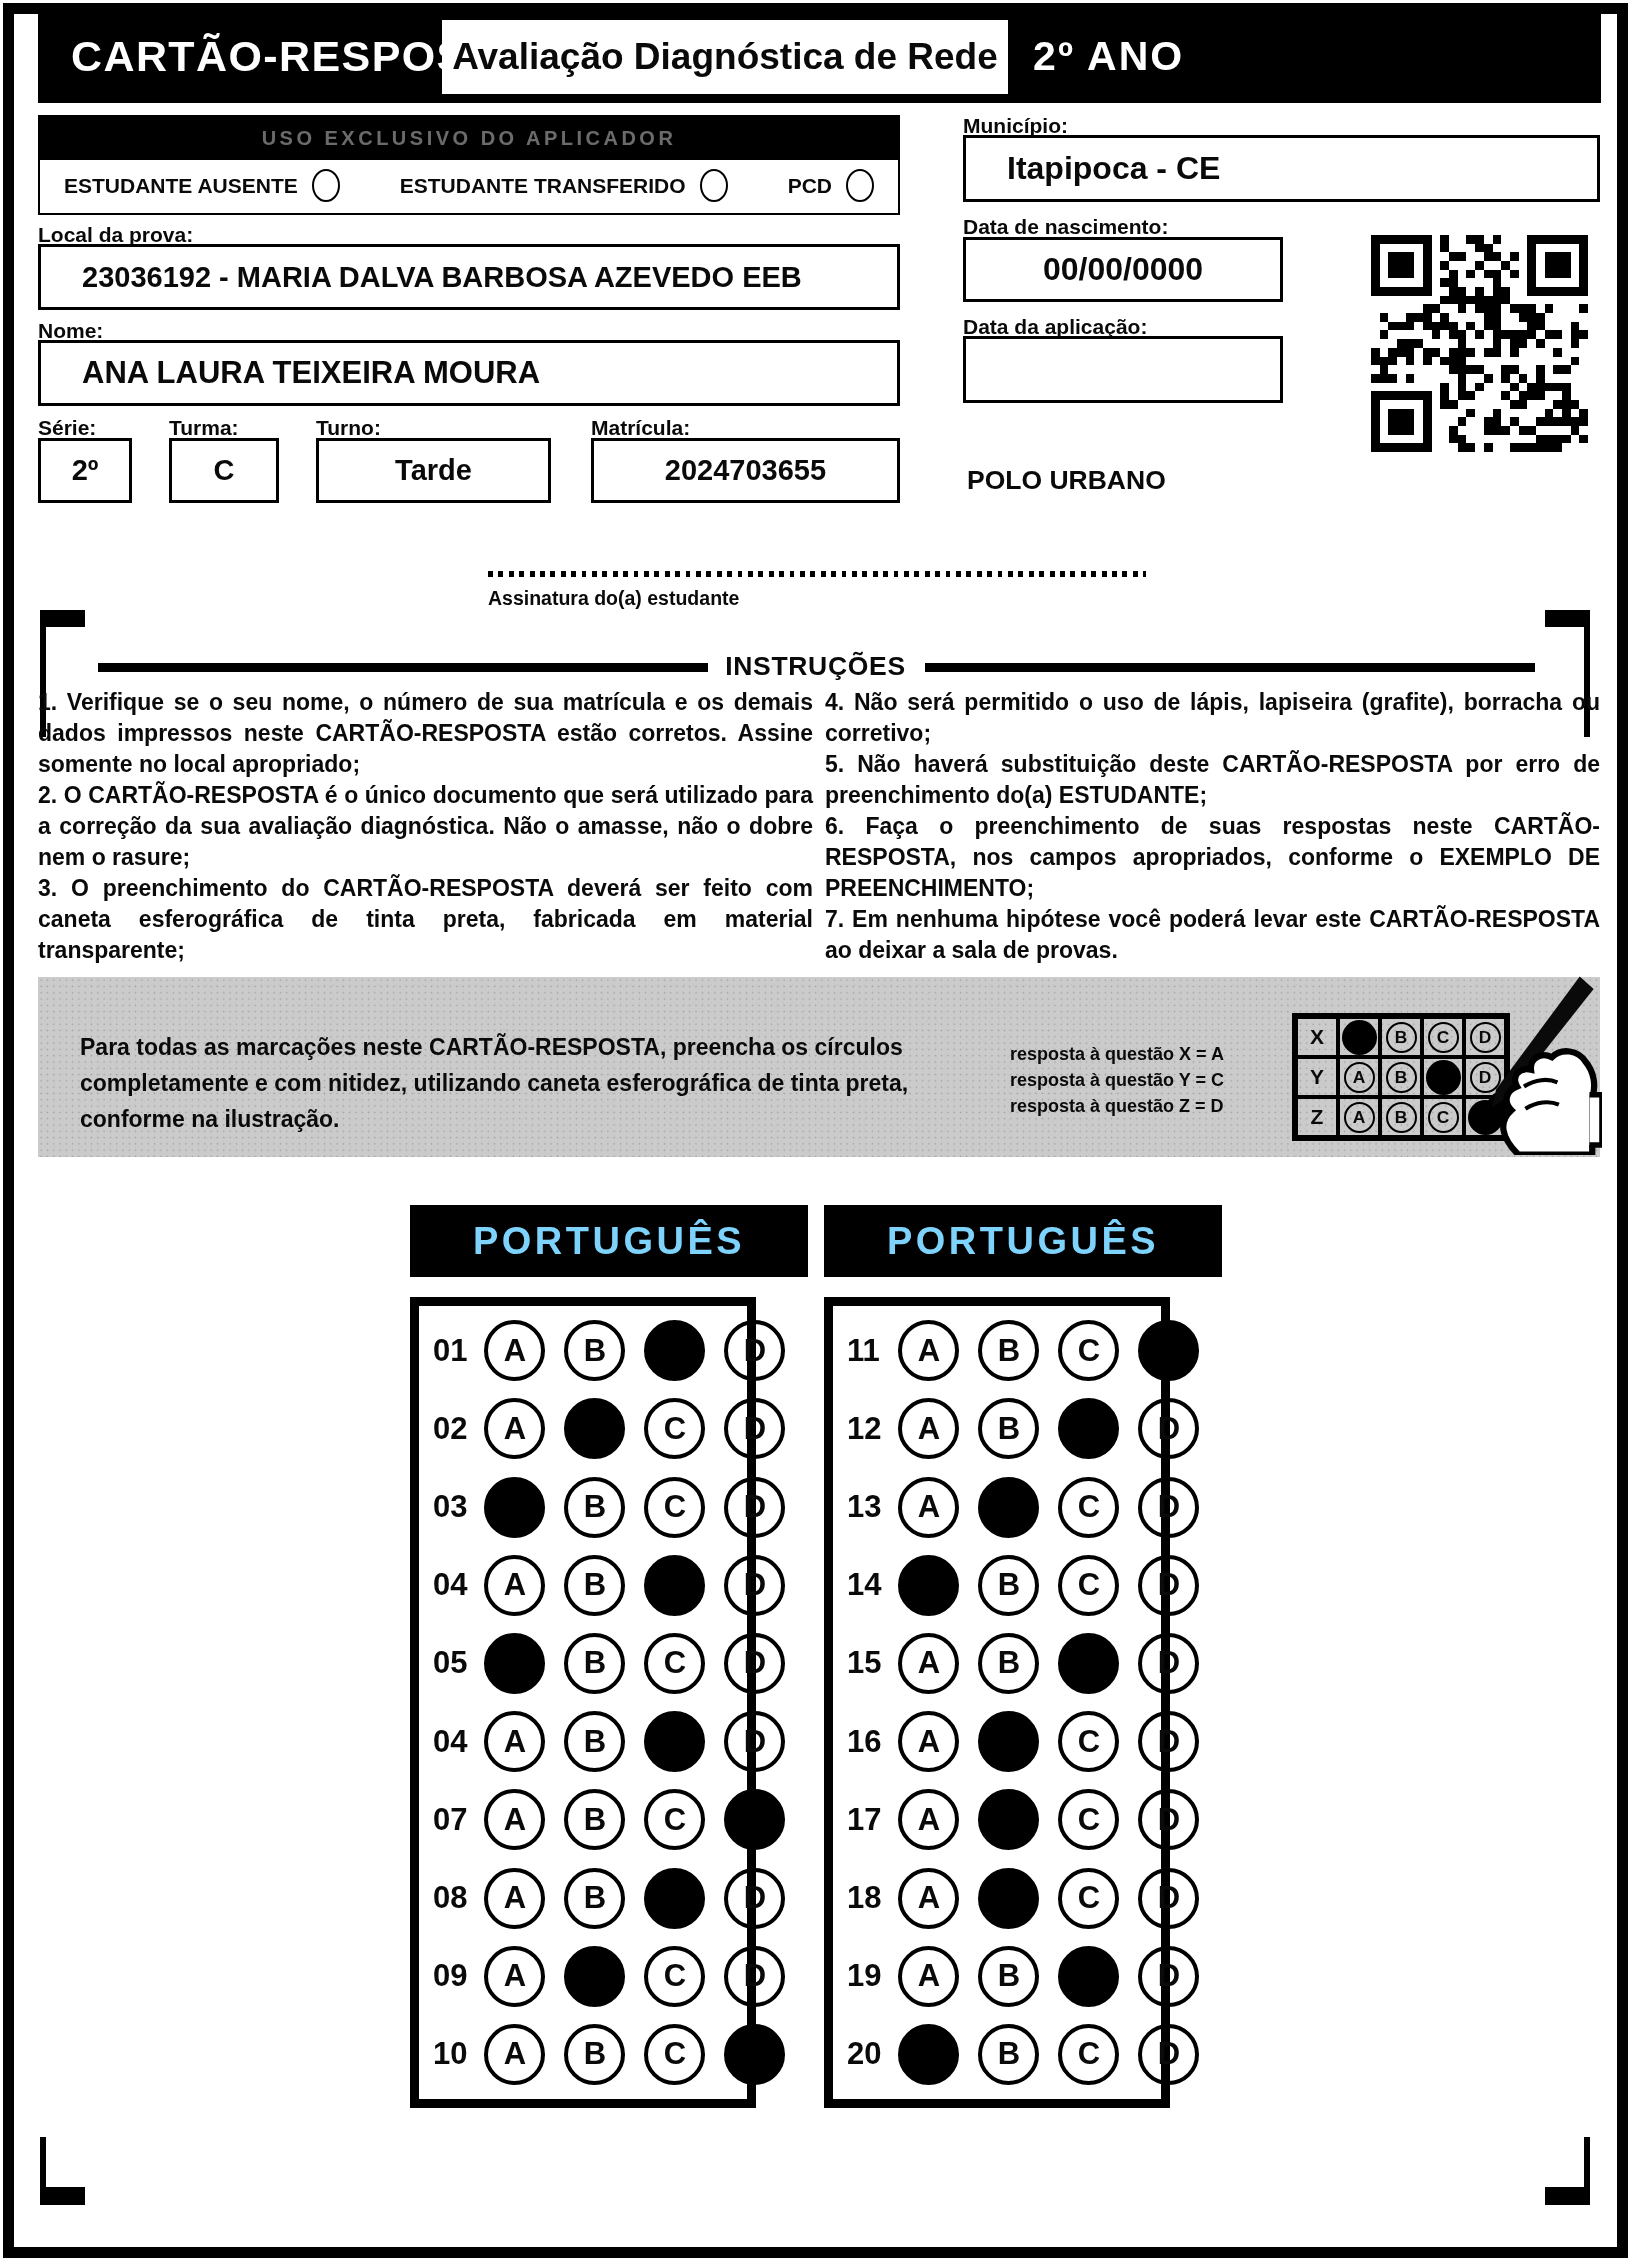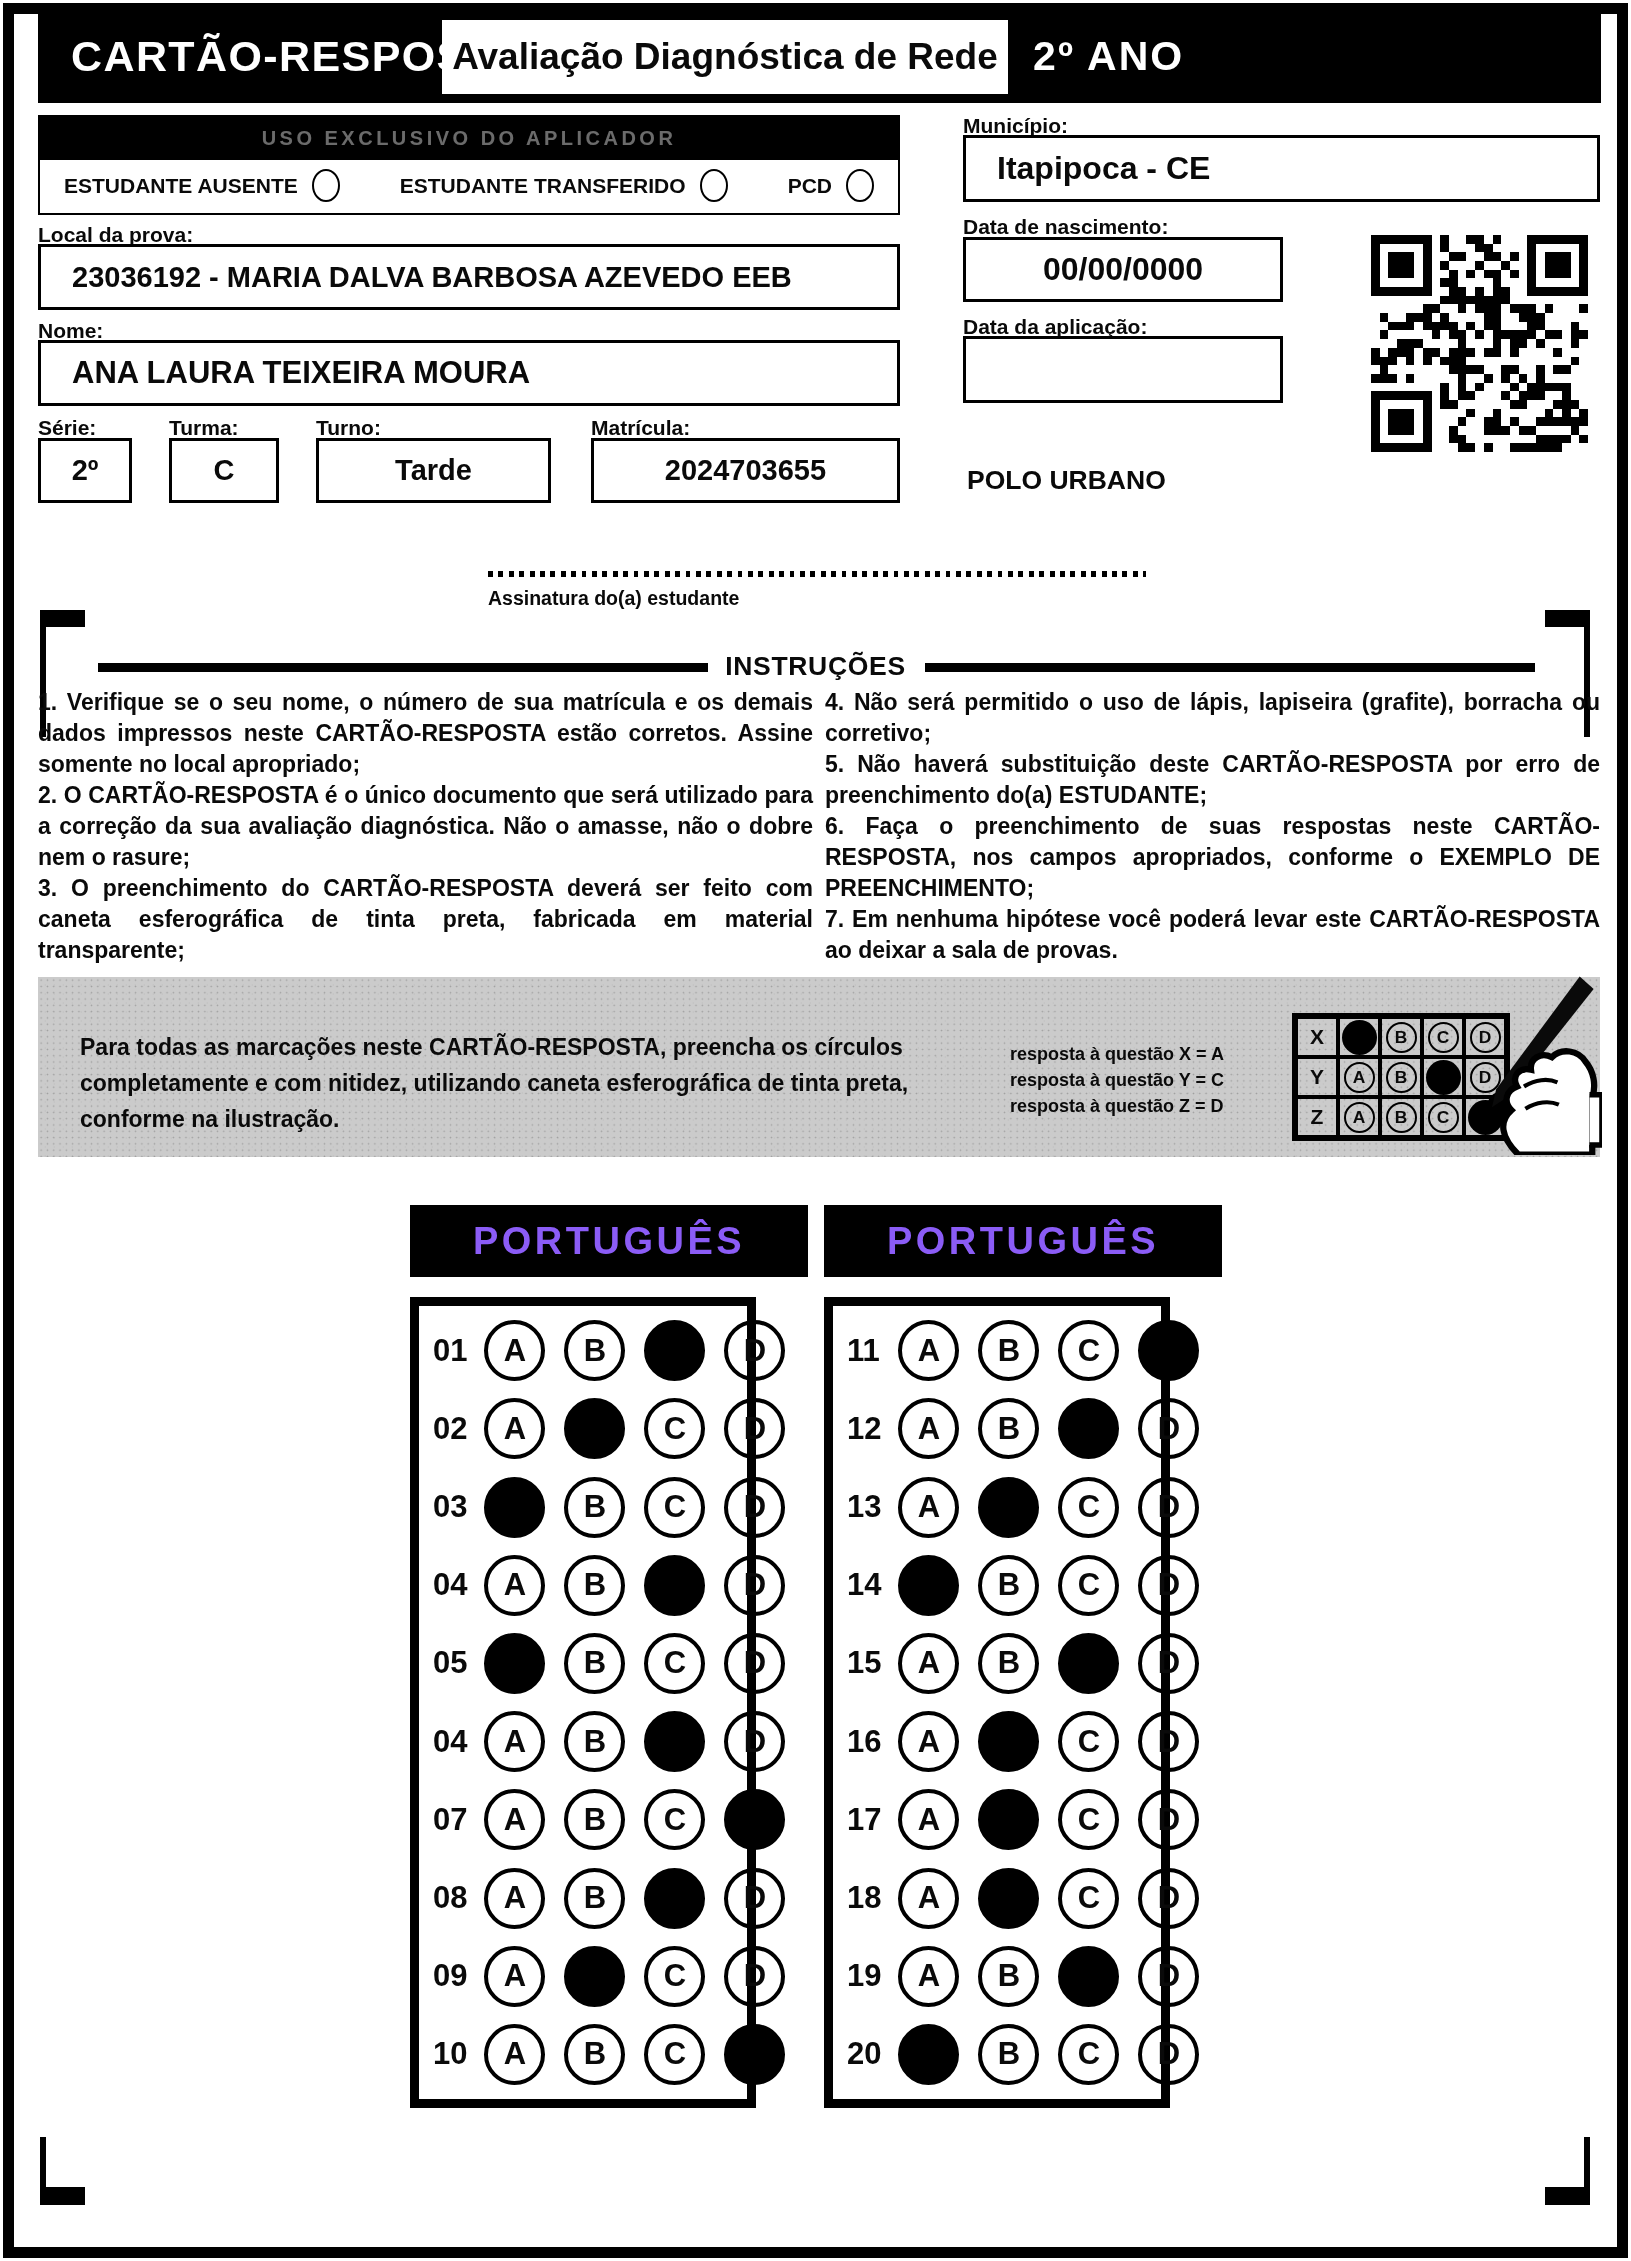--- a/index.html
+++ b/index.html
@@ -23,21 +23,21 @@
   #apl-bar{height:43px;background:#000;color:rgba(255,255,255,.42);display:flex;align-items:center;
            justify-content:center;font-weight:bold;font-size:20px;letter-spacing:3.5px}
   #apl-row{height:51px;display:flex;align-items:center;justify-content:space-between;padding:0 24px}
   .apl-item{display:flex;align-items:center}
   .apl-label{font-weight:bold;font-size:21px;white-space:nowrap}
   .oval{width:28px;height:33px;border:2.8px solid #000;border-radius:50%;margin-left:14px;flex:none}
 
   
   .flabel{position:absolute;font-weight:bold;font-size:21px;white-space:nowrap}
   .fbox{position:absolute;border:3.5px solid #000;background:#fff;display:flex;align-items:center}
-  .fbox .val{font-weight:bold;font-size:29px;padding-left:31px;white-space:nowrap}
+  .fbox .val{font-weight:bold;font-size:29px;padding-left:41px;white-space:nowrap}
   .fbox.center .val{padding:0;width:100%;text-align:center}
   #box-municipio .val{font-size:32px}
   #box-nasc .val{font-size:32px}
   #polo{position:absolute;left:967px;top:465px;font-weight:bold;font-size:26.5px}
 
   #qr{position:absolute;left:1371px;top:235px;width:217px;height:217px}
   #qr svg{width:100%;height:100%;shape-rendering:crispEdges}
 
   
   #sig-line{position:absolute;left:488px;top:571px;width:658px;height:6.3px;
@@ -70,21 +70,21 @@
   #ex-grid{position:absolute;left:1254px;top:36px;border:4.2px solid #000;background:transparent}
   .ex-row{display:flex}
   .ex-cell{width:42px;height:40px;border:2.1px solid #000;display:flex;align-items:center;justify-content:center}
   .ex-lab{font-weight:bold;font-size:21px}
   .ex-bub{width:31px;height:31px;border:2.8px solid #000;border-radius:50%;display:flex;
           align-items:center;justify-content:center;font-weight:bold;font-size:17.4px}
   .ex-bub.exfill{width:35px;height:35px;background:#000;border:none;color:transparent}
   #ex-hand{position:absolute;left:1414px;top:972px;width:188px;height:183px;z-index:5}
 
   
-  .phead{position:absolute;top:1205px;width:398px;height:72px;background:#000;color:#8b5cf6;
+  .phead{position:absolute;top:1205px;width:398px;height:72px;background:#000;color:#7dd3fc;
          display:flex;align-items:center;justify-content:center;font-weight:bold;
          font-size:38px;letter-spacing:3.5px}
   #phead-0{left:410px}
   #phead-1{left:824px}
   .ablock{position:absolute;top:1297px;width:346px;height:811px;border:9.8px solid #000;
           background:#fff;display:flex;flex-direction:column;padding:5.6px 0}
   #block-0{left:410px}
   #block-1{left:824px}
   .q-row{flex:1;display:flex;align-items:center;padding-left:14px}
   .q-num{font-weight:bold;font-size:31px;width:43px;flex:none}

